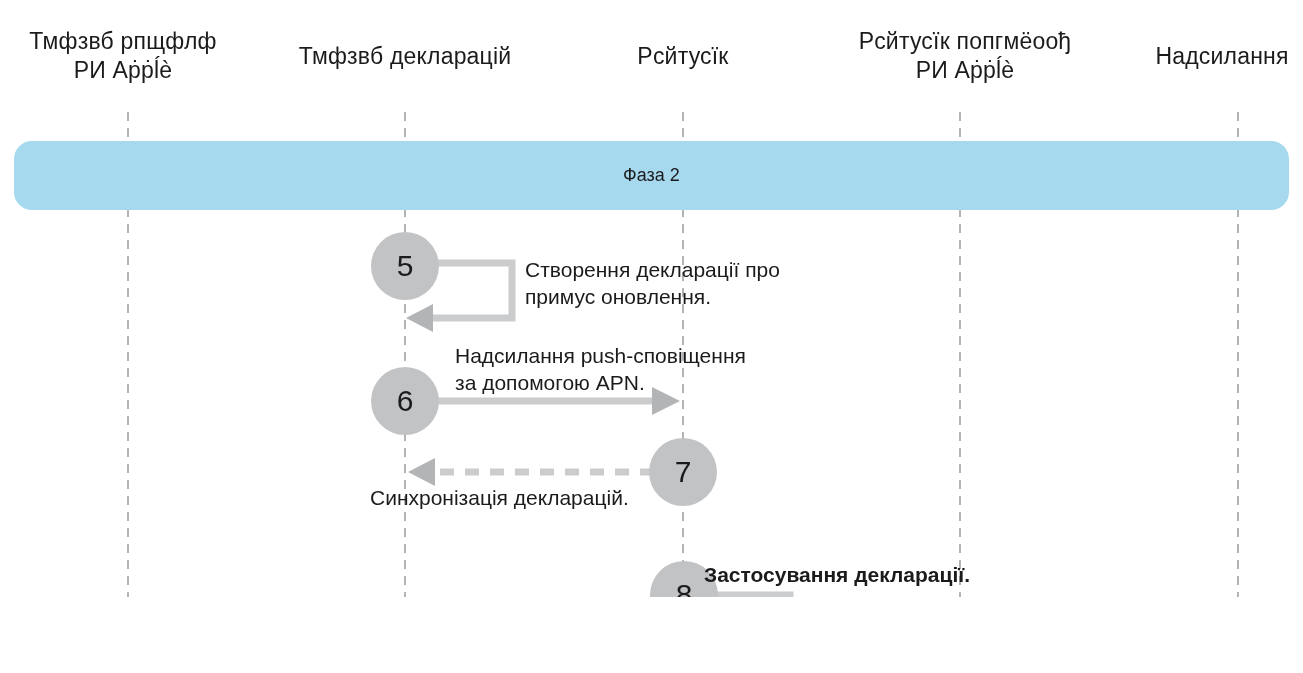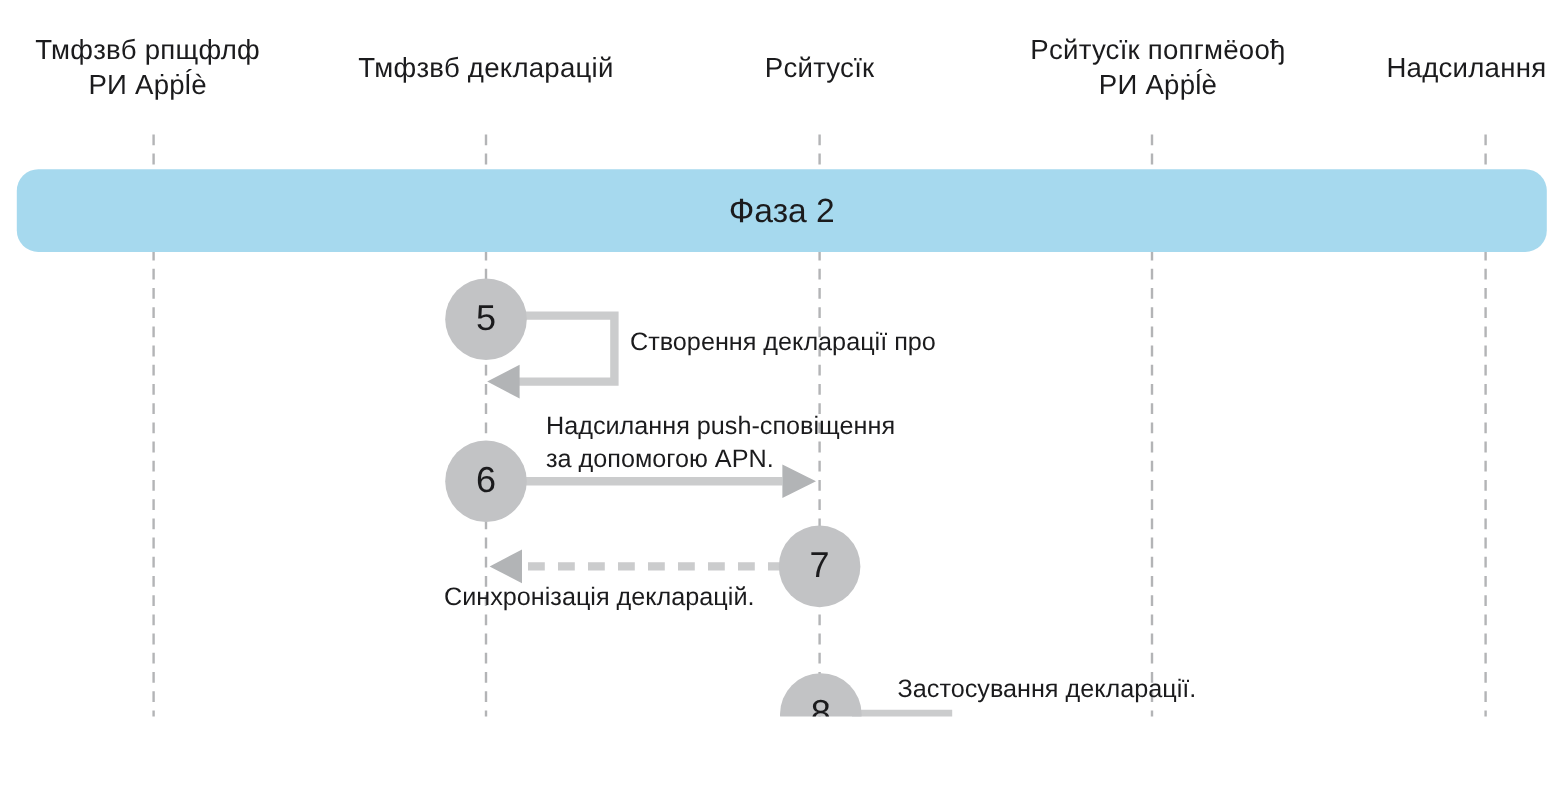--- a/index.html
+++ b/index.html
@@ -14,21 +14,21 @@
   *{margin:0;padding:0;box-sizing:border-box;}
   body{background:var(--bg);font-family:"Liberation Sans","DejaVu Sans",sans-serif;color:var(--text);}
   .canvas{position:relative;width:1303px;height:597px;background:var(--bg);overflow:hidden;}
   .connectors{position:absolute;left:0;top:0;width:1303px;height:673px;}
   .actor{position:absolute;top:24px;height:64px;width:320px;display:flex;flex-direction:column;
          justify-content:center;align-items:center;text-align:center;
          font-size:23px;line-height:29px;font-weight:500;letter-spacing:.2px;}
   .actor span:empty{display:none;}
   .phase-band{position:absolute;left:14px;top:141px;width:1275px;height:69px;background:var(--band);
               border-radius:18px;display:flex;align-items:center;justify-content:center;
-              font-size:28px;}
+              font-size:18px;}
   .step-circle{position:absolute;width:68px;height:68px;border-radius:50%;background:var(--circle);
                display:flex;align-items:center;justify-content:center;font-size:30px;}
   .step-label{position:absolute;font-size:21px;line-height:27px;white-space:nowrap;}
 </style>
 </head>
 <body>
 
 <div class="canvas">
 
   <svg class="connectors" viewBox="0 0 1303 673" xmlns="http://www.w3.org/2000/svg">
@@ -81,27 +81,28 @@
   <div class="step-circle" style="left:371px;top:367px;">
     <span>6</span>
   </div>
   <div class="step-circle" style="left:649px;top:438px;">
     <span>7</span>
   </div>
   <div class="step-circle" style="left:650px;top:561px;">
     <span>8</span>
   </div>
 
-  <div class="step-label" style="left:525px;top:272px;">
+  <div class="step-label" style="left:525px;top:256px;">
     <div>Створення декларації про</div>
+    <div>примус оновлення.</div>
   </div>
   <div class="step-label" style="left:455px;top:342px;">
     <div>Надсилання push-сповіщення</div>
     <div>за допомогою APN.</div>
   </div>
   <div class="step-label" style="left:370px;top:484px;">
     <div>Синхронізація декларацій.</div>
   </div>
-  <div class="step-label" style="left:748px;top:561px;">
+  <div class="step-label" style="left:704px;top:561px;font-weight:bold;">
     <div>Застосування декларації.</div>
   </div>
 
 </div>
 
 </body></html>

